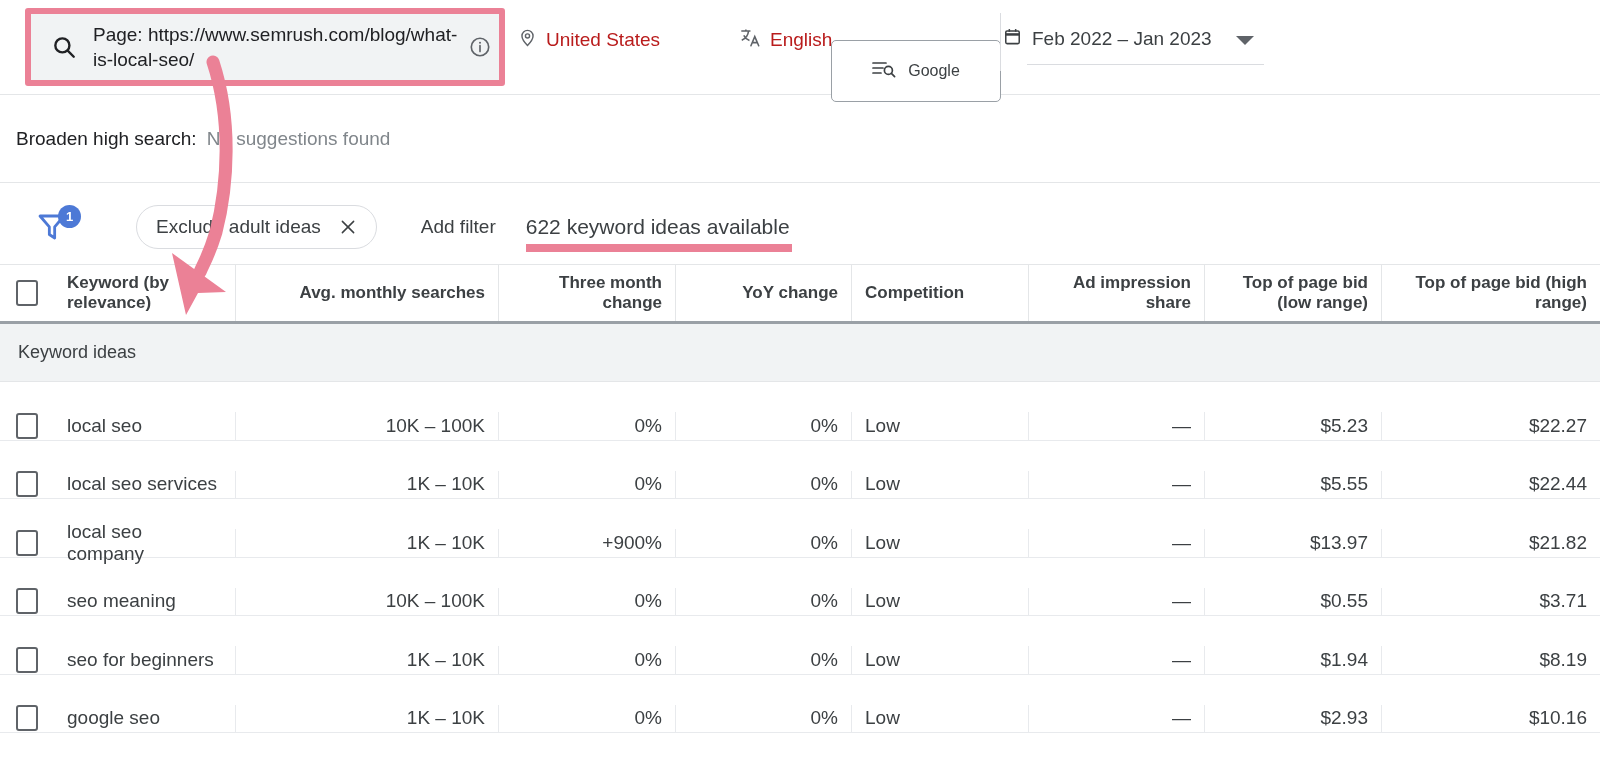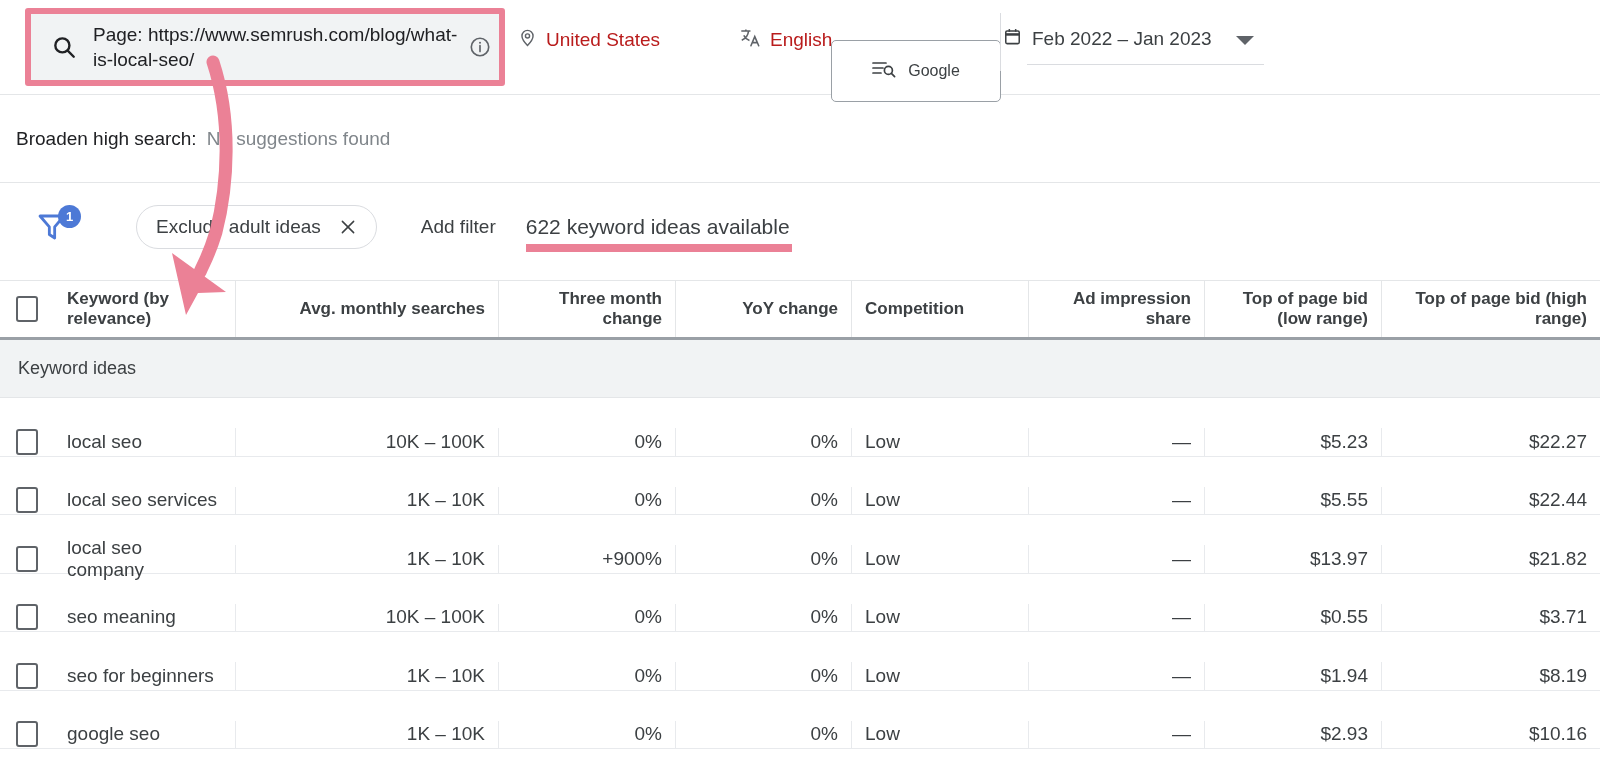--- a/index.html
+++ b/index.html
@@ -132,21 +132,21 @@
     font-size: 19px; color: #3c4043; cursor: pointer;
   }
   .ideas-count-wrap { position: relative; margin-left: 30px; }
   .ideas-count { font-size: 21px; color: #3c4043; cursor: pointer; }
   .ideas-underline {
     position: absolute; left: 0; right: -2px; bottom: -13px;
     height: 8px; background: #eb8196;
   }
 
   
-  .table { position: absolute; left: 0; top: 280px; width: 1600px; }
+  .table { position: absolute; left: 0; top: 264px; width: 1600px; }
   .thead {
     display: flex; height: 60px;
     border-top: 1px solid #e4e6e8;
     border-bottom: 3px solid #9aa0a6;
     background: #fff;
   }
   .thead .cell {
     border-right: 1px solid #e4e6e8;
     display: flex; align-items: center;
     font-size: 17px; font-weight: bold; color: #3c4043;

